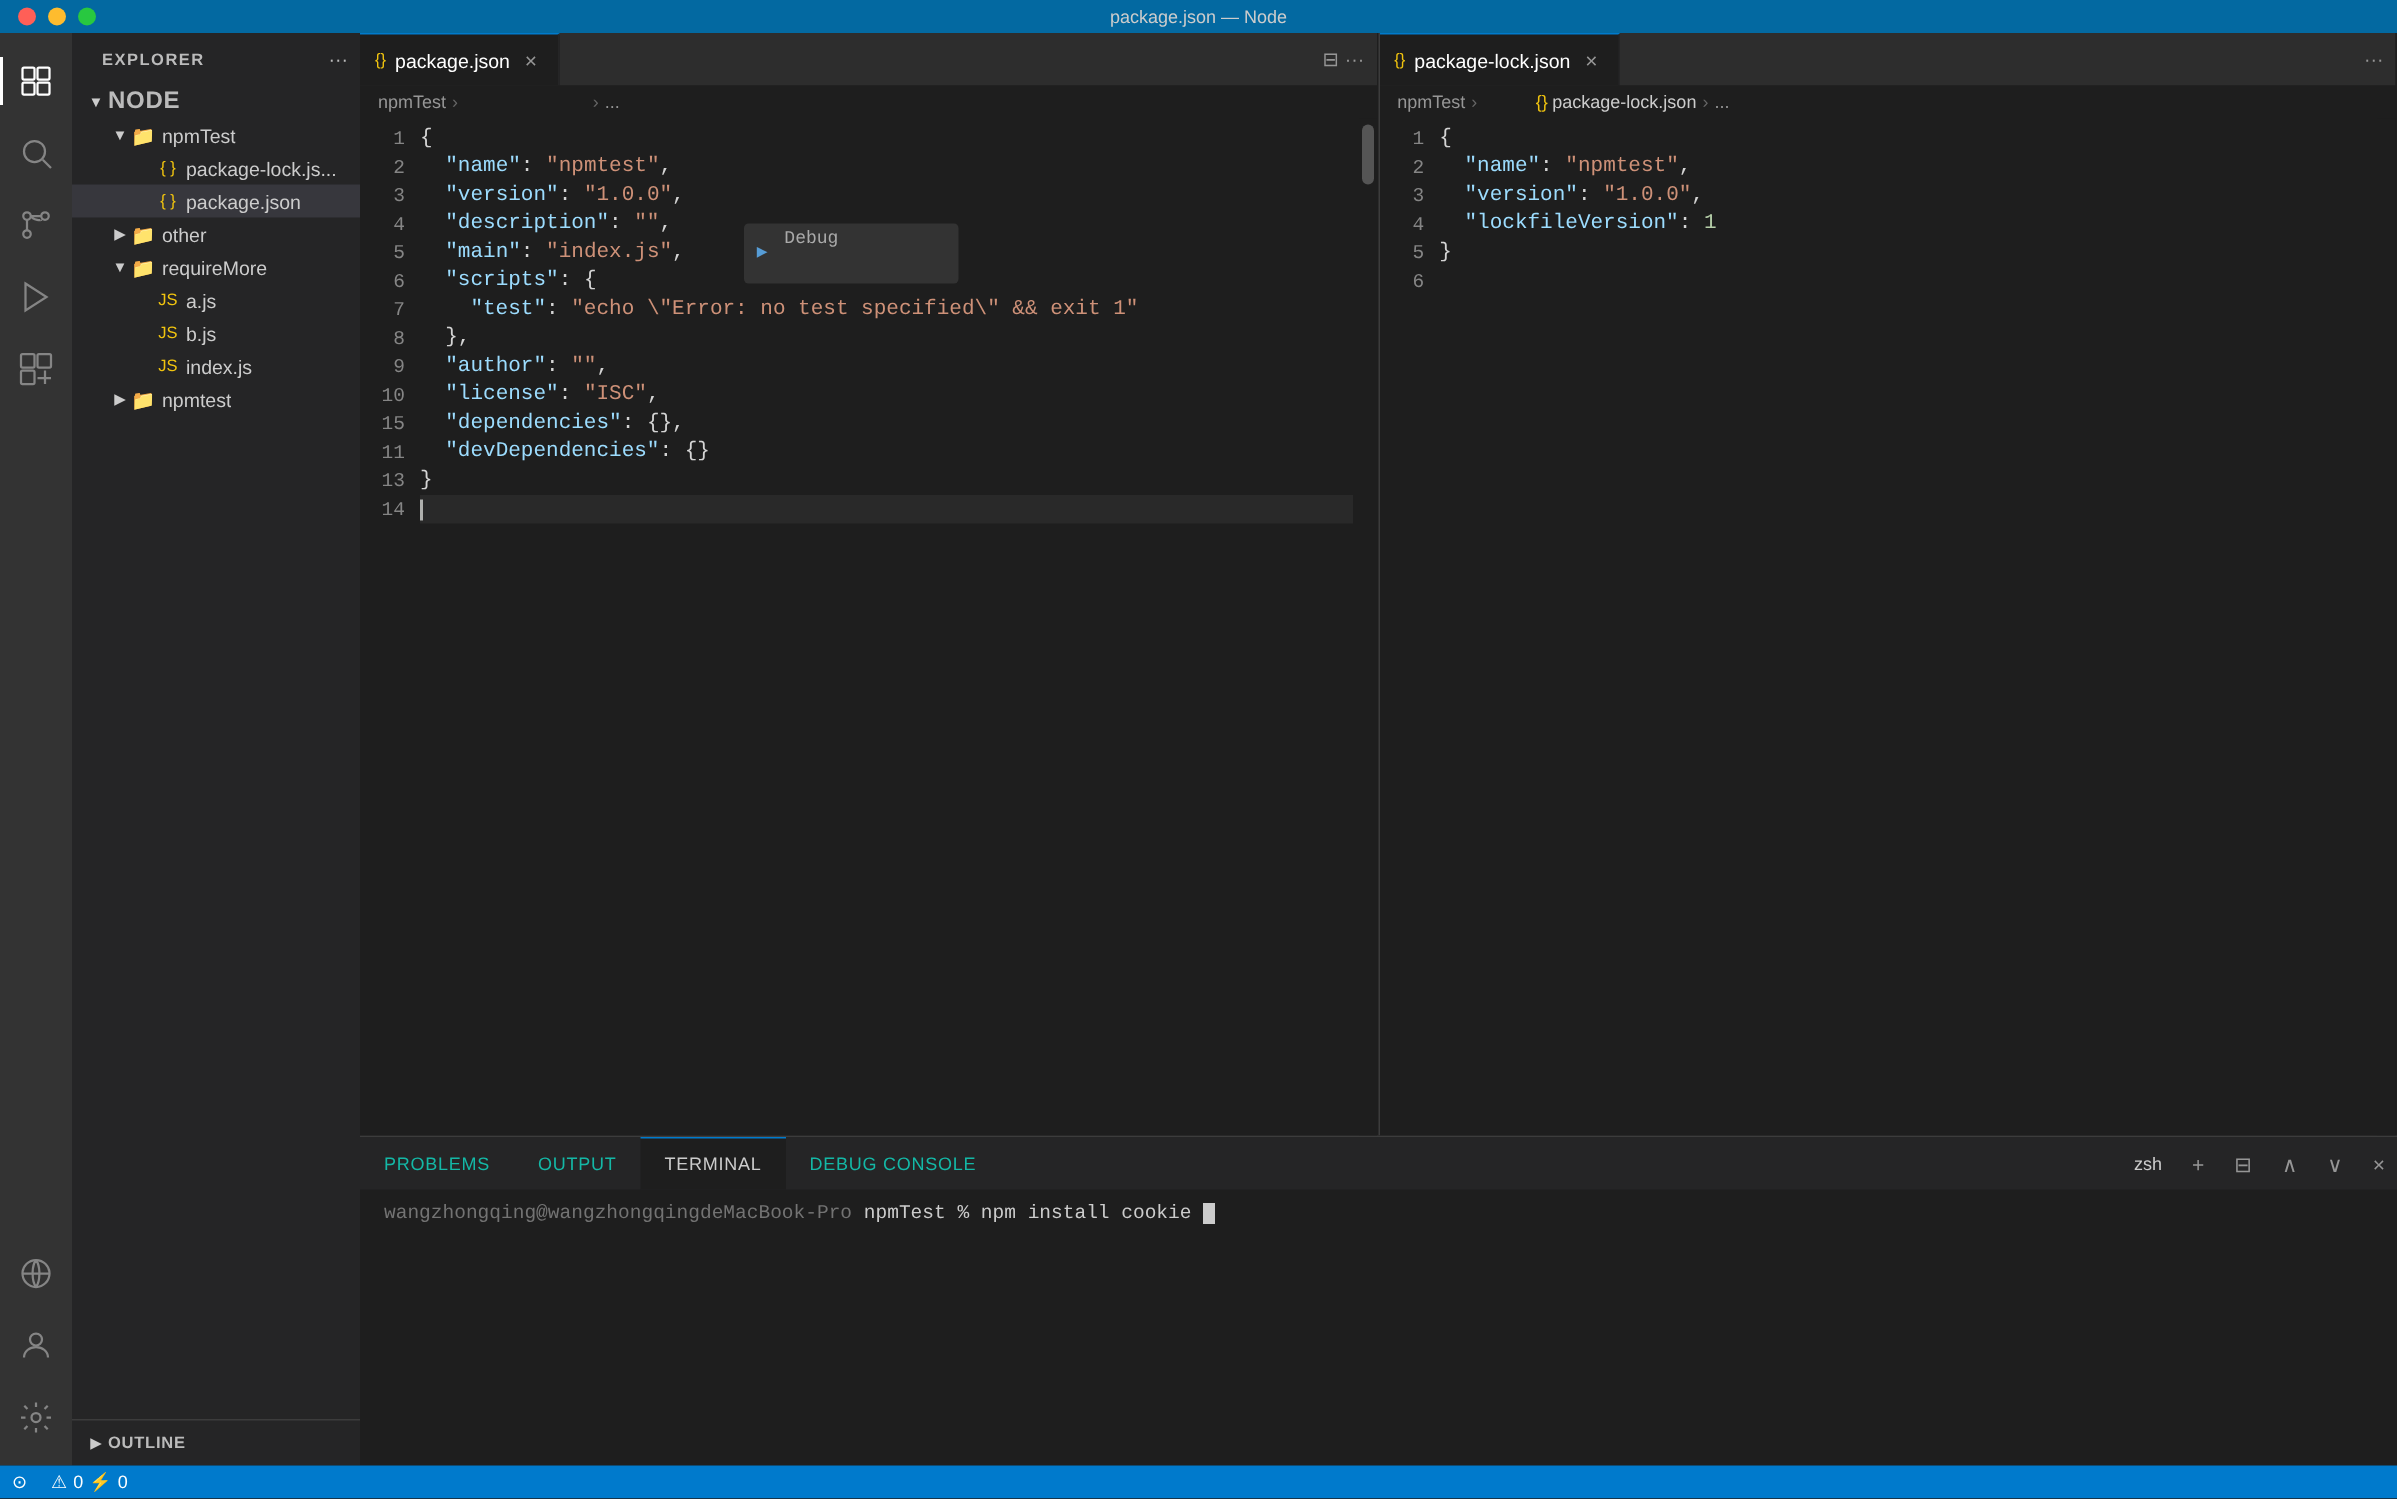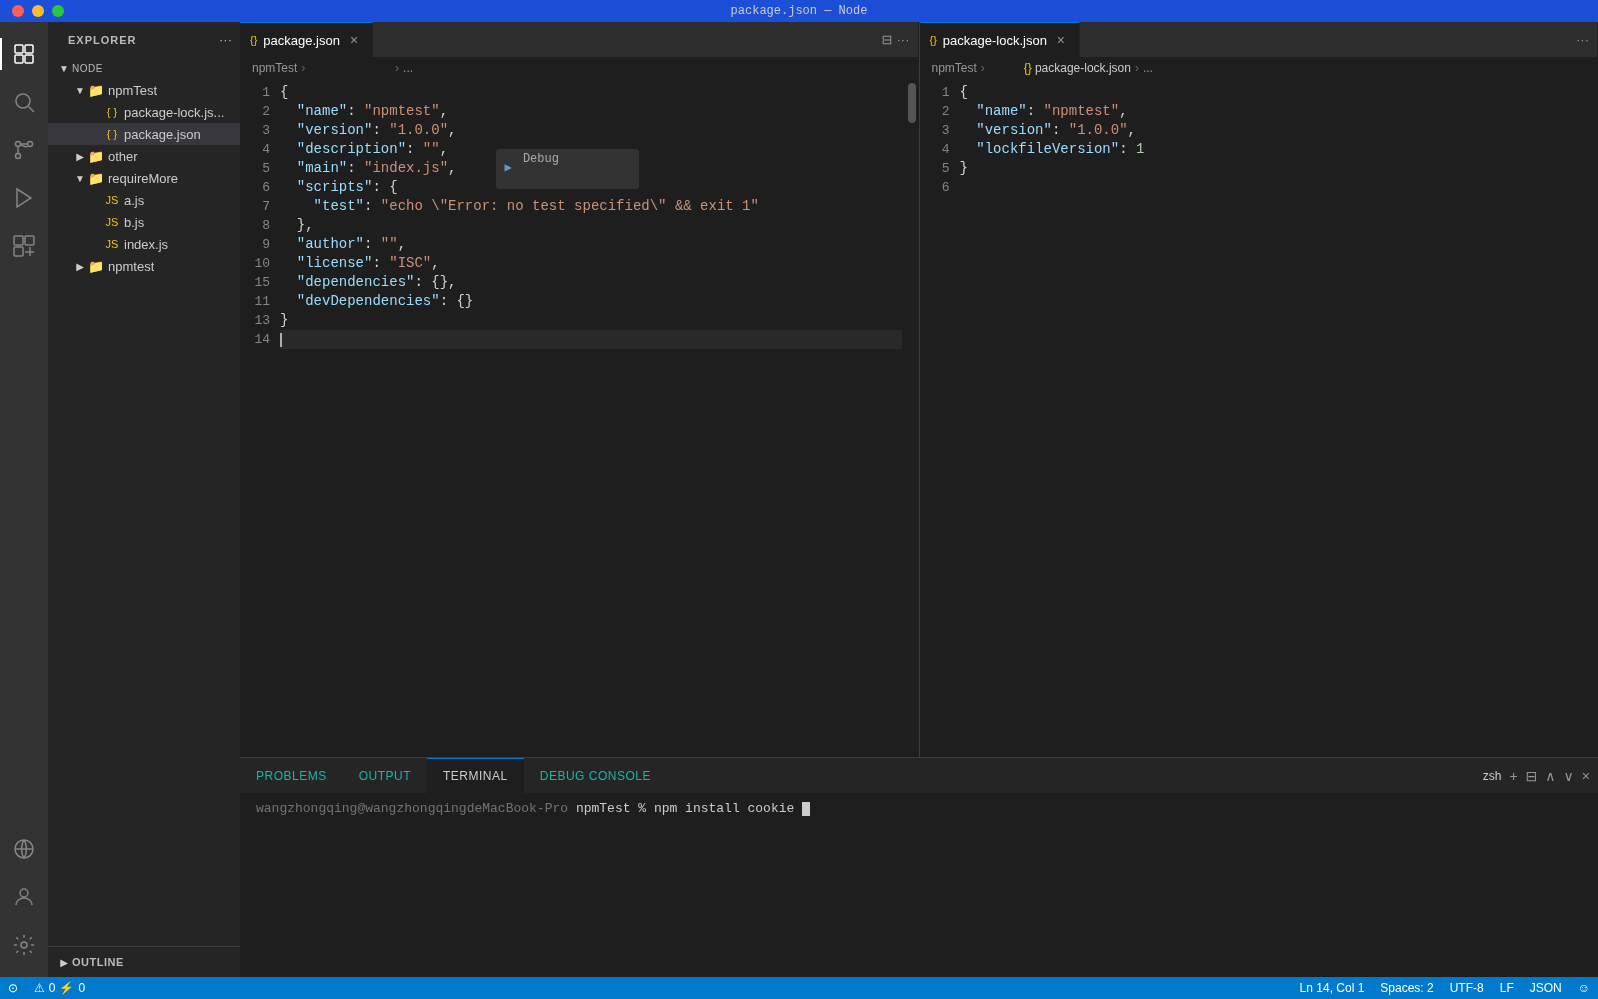--- a/index.html
+++ b/index.html
@@ -11,27 +11,26 @@
       font-family: 'Segoe UI', -apple-system, sans-serif;
       font-size: 13px;
       overflow: hidden;
       display: flex;
       flex-direction: column;
     }
 
     
     .title-bar {
       height: 22px;
-      background: #1d4ed8;
+      background: #0369a1;
       display: flex;
       align-items: center;
       justify-content: center;
       position: relative;
       flex-shrink: 0;
-      font-family: Liberation Mono, monospace;
     }
     .title-bar-buttons {
       position: absolute;
       left: 12px;
       display: flex;
       gap: 8px;
       align-items: center;
     }
     .tb-btn {
       width: 12px;
@@ -334,21 +333,21 @@
     .panel-tab.active {
       color: #cccccc;
       border-top: 1px solid #007acc;
       background: #1e1e1e;
     }
     .panel-actions {
       margin-left: auto;
       display: flex;
       align-items: center;
       padding: 0 8px;
-      gap: 8px;
+      gap: 20px;
       color: #969696;
     }
     .panel-content {
       flex: 1;
       overflow: auto;
       padding: 8px 16px;
       font-family: 'Consolas', 'Courier New', monospace;
       font-size: 13px;
       color: #cccccc;
     }
@@ -466,21 +465,21 @@
       <span class="sidebar-title">EXPLORER</span>
       <div class="sidebar-actions">
         <span style="cursor:pointer">···</span>
       </div>
     </div>
 
     <div class="sidebar-tree">
 
       <div class="tree-item indent-1">
         <span class="tree-chevron">▼</span>
-        <span class="tree-label" style="font-size:10px;font-weight:400;letter-spacing:0.5px;color:#bbbbbb;">NODE</span>
+        <span class="tree-label" style="font-size:16px;font-weight:700;letter-spacing:0.5px;color:#bbbbbb;">NODE</span>
       </div>
 
       <div class="tree-item indent-2">
         <span class="tree-chevron">▼</span>
         <span class="tree-icon folder-icon">📁</span>
         <span class="tree-label">npmTest</span>
       </div>
 
       <div class="tree-item indent-3">
         <span class="tree-chevron" style="width:16px;display:inline-block;"></span>
@@ -697,40 +696,20 @@
     <div class="status-item">
       <span>⊙</span>
     </div>
     <div class="status-item">
       <span>⚠</span>
       <span>0</span>
       <span>⚡</span>
       <span>0</span>
     </div>
   </div>
-  <div class="status-right">
-    <div class="status-item">
-      <span>Ln 14, Col 1</span>
-    </div>
-    <div class="status-item">
-      <span>Spaces: 2</span>
-    </div>
-    <div class="status-item">
-      <span>UTF-8</span>
-    </div>
-    <div class="status-item">
-      <span>LF</span>
-    </div>
-    <div class="status-item">
-      <span>JSON</span>
-    </div>
-    <div class="status-item">
-      <span>☺</span>
-    </div>
-  </div>
 </div>
 
 <style>
 @keyframes blink {
   0%, 100% { opacity: 1; }
   50% { opacity: 0; }
 }
 </style>
 
 </body></html>

